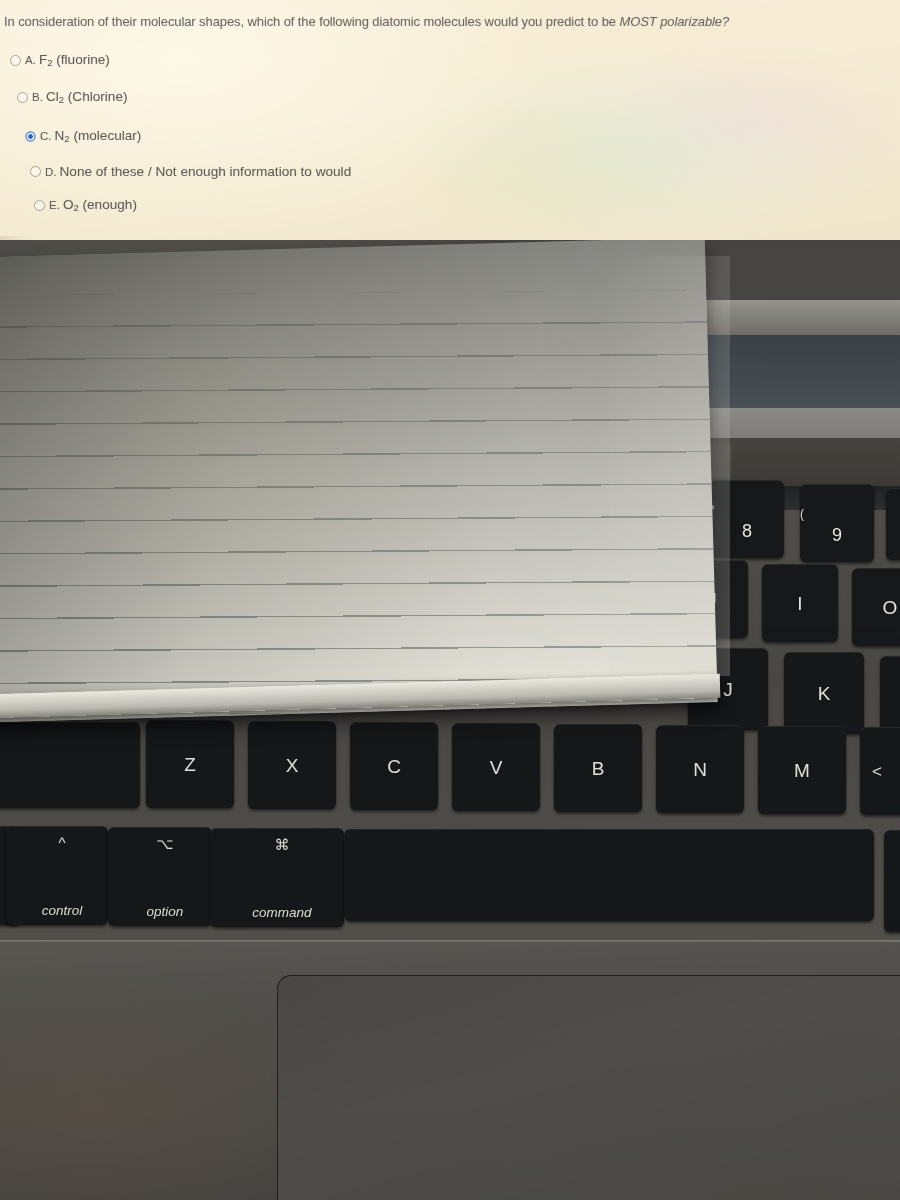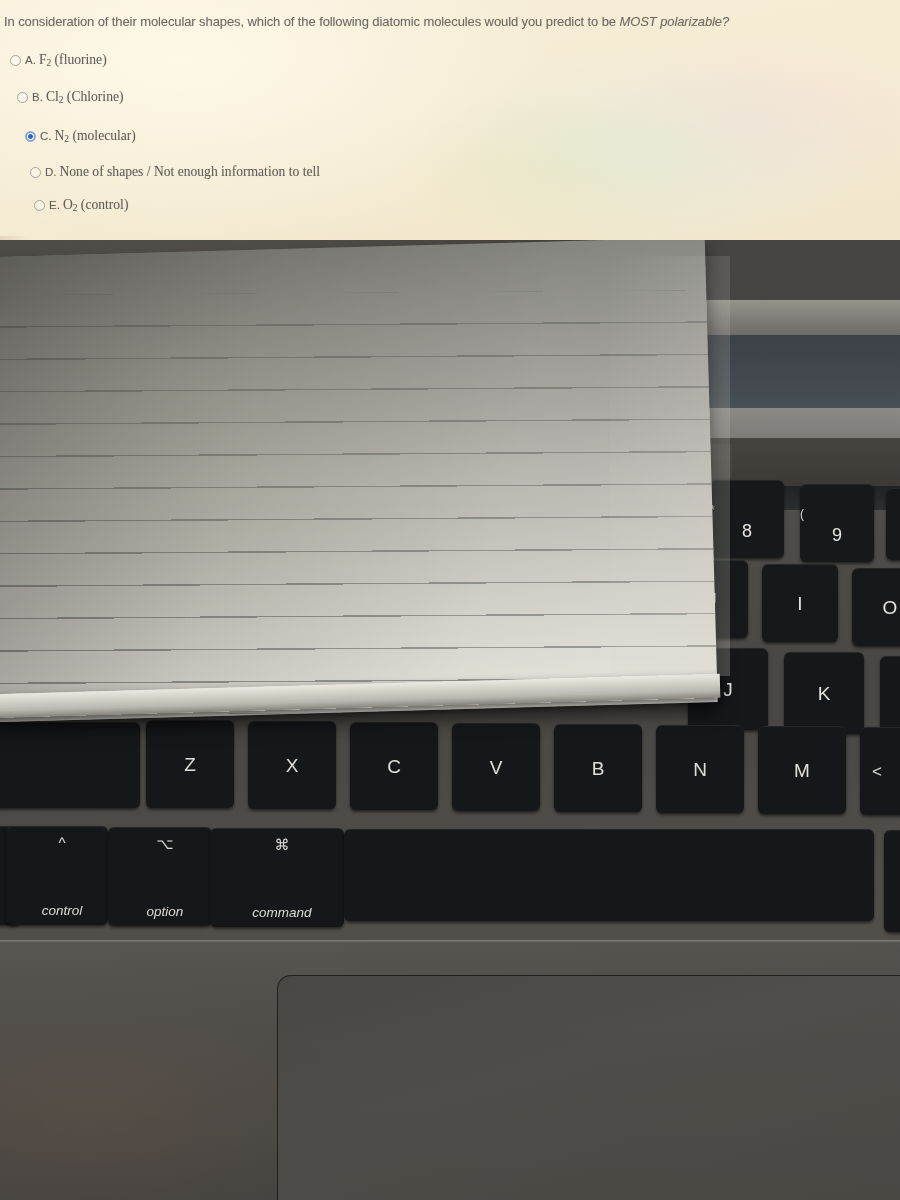--- a/index.html
+++ b/index.html
@@ -52,21 +52,21 @@
     border:1.3px solid #a9a49a;
     background:rgba(255,255,255,.35);
     flex:0 0 auto;margin-right:4px;
     box-sizing:border-box;
   }
   .opt.checked .radio{
     border-color:#7fa4e0;
     background:radial-gradient(circle,#2b66c4 0 34%, #ffffff 38% 55%, #7fa4e0 58% 100%);
   }
   .opt .letter{font-size:11.5px;margin-right:3px;}
-  .opt .body{font-size:13.6px;font-family:Liberation Serif, serif;}
+  .opt .body{font-size:13.6px;}
   .opt .body sub{font-size:9.5px;vertical-align:-2px;}
 
   
   #opt-a{left:10px;  top:52px;}
   #opt-b{left:17px;  top:89px;}
   #opt-c{left:25px;  top:128px;}
   #opt-d{left:30px;  top:164px;}
   #opt-e{left:34px;  top:197px;}
 
   
@@ -223,27 +223,27 @@
 
     <div class="opt checked" id="opt-c">
       <span class="radio"></span>
       <span class="letter">C.</span>
       <span class="body"><span>N</span><sub>2</sub><span> (molecular)</span></span>
     </div>
 
     <div class="opt" id="opt-d">
       <span class="radio"></span>
       <span class="letter">D.</span>
-      <span class="body">None of shapes / Not enough information to tell</span>
+      <span class="body">None of these / Not enough information to would</span>
     </div>
 
     <div class="opt" id="opt-e">
       <span class="radio"></span>
       <span class="letter">E.</span>
-      <span class="body"><span>O</span><sub>2</sub><span> (control)</span></span>
+      <span class="body"><span>O</span><sub>2</sub><span> (enough)</span></span>
     </div>
   </div>
 
   <div id="photo">
 
     <div class="deck"></div>
     <div class="deck-dark"></div>
 
     <div class="topbar-strip"></div>
     <div class="hinge-dark"></div>

